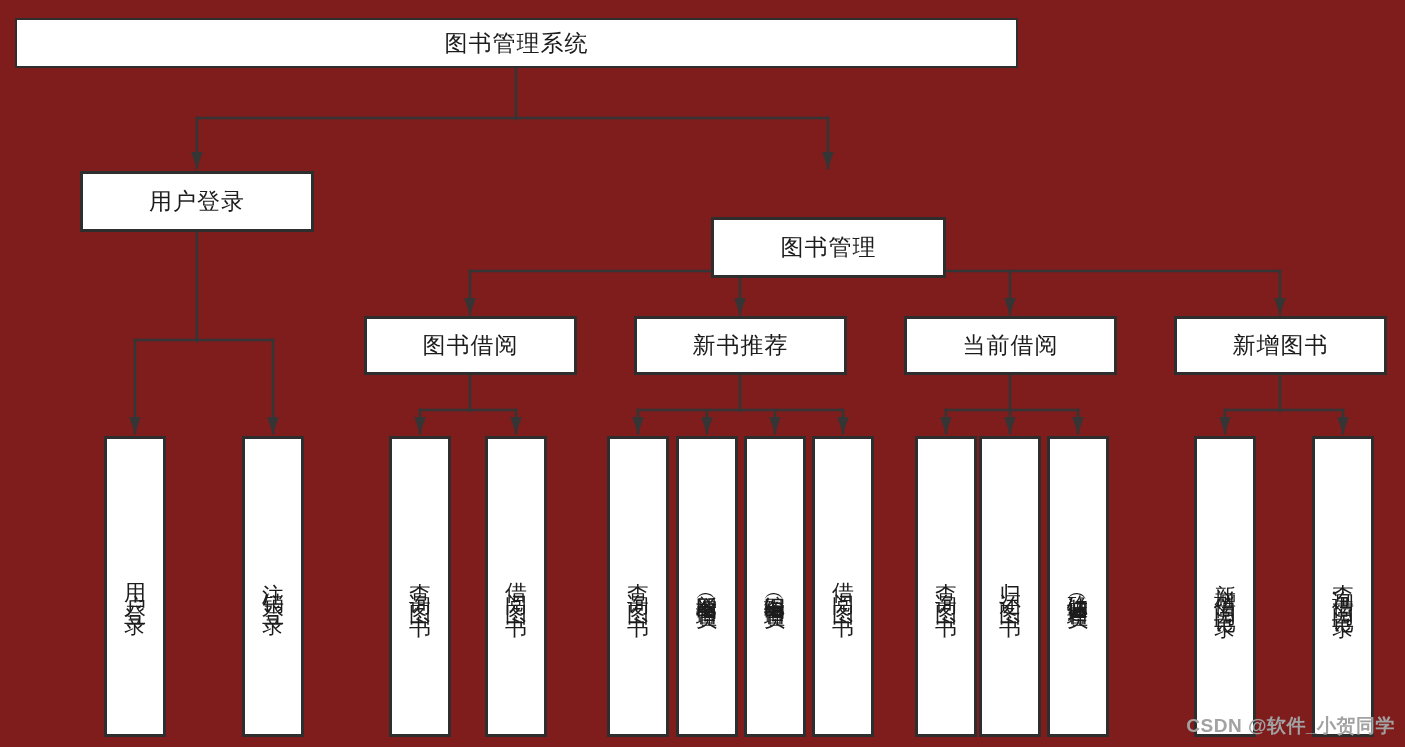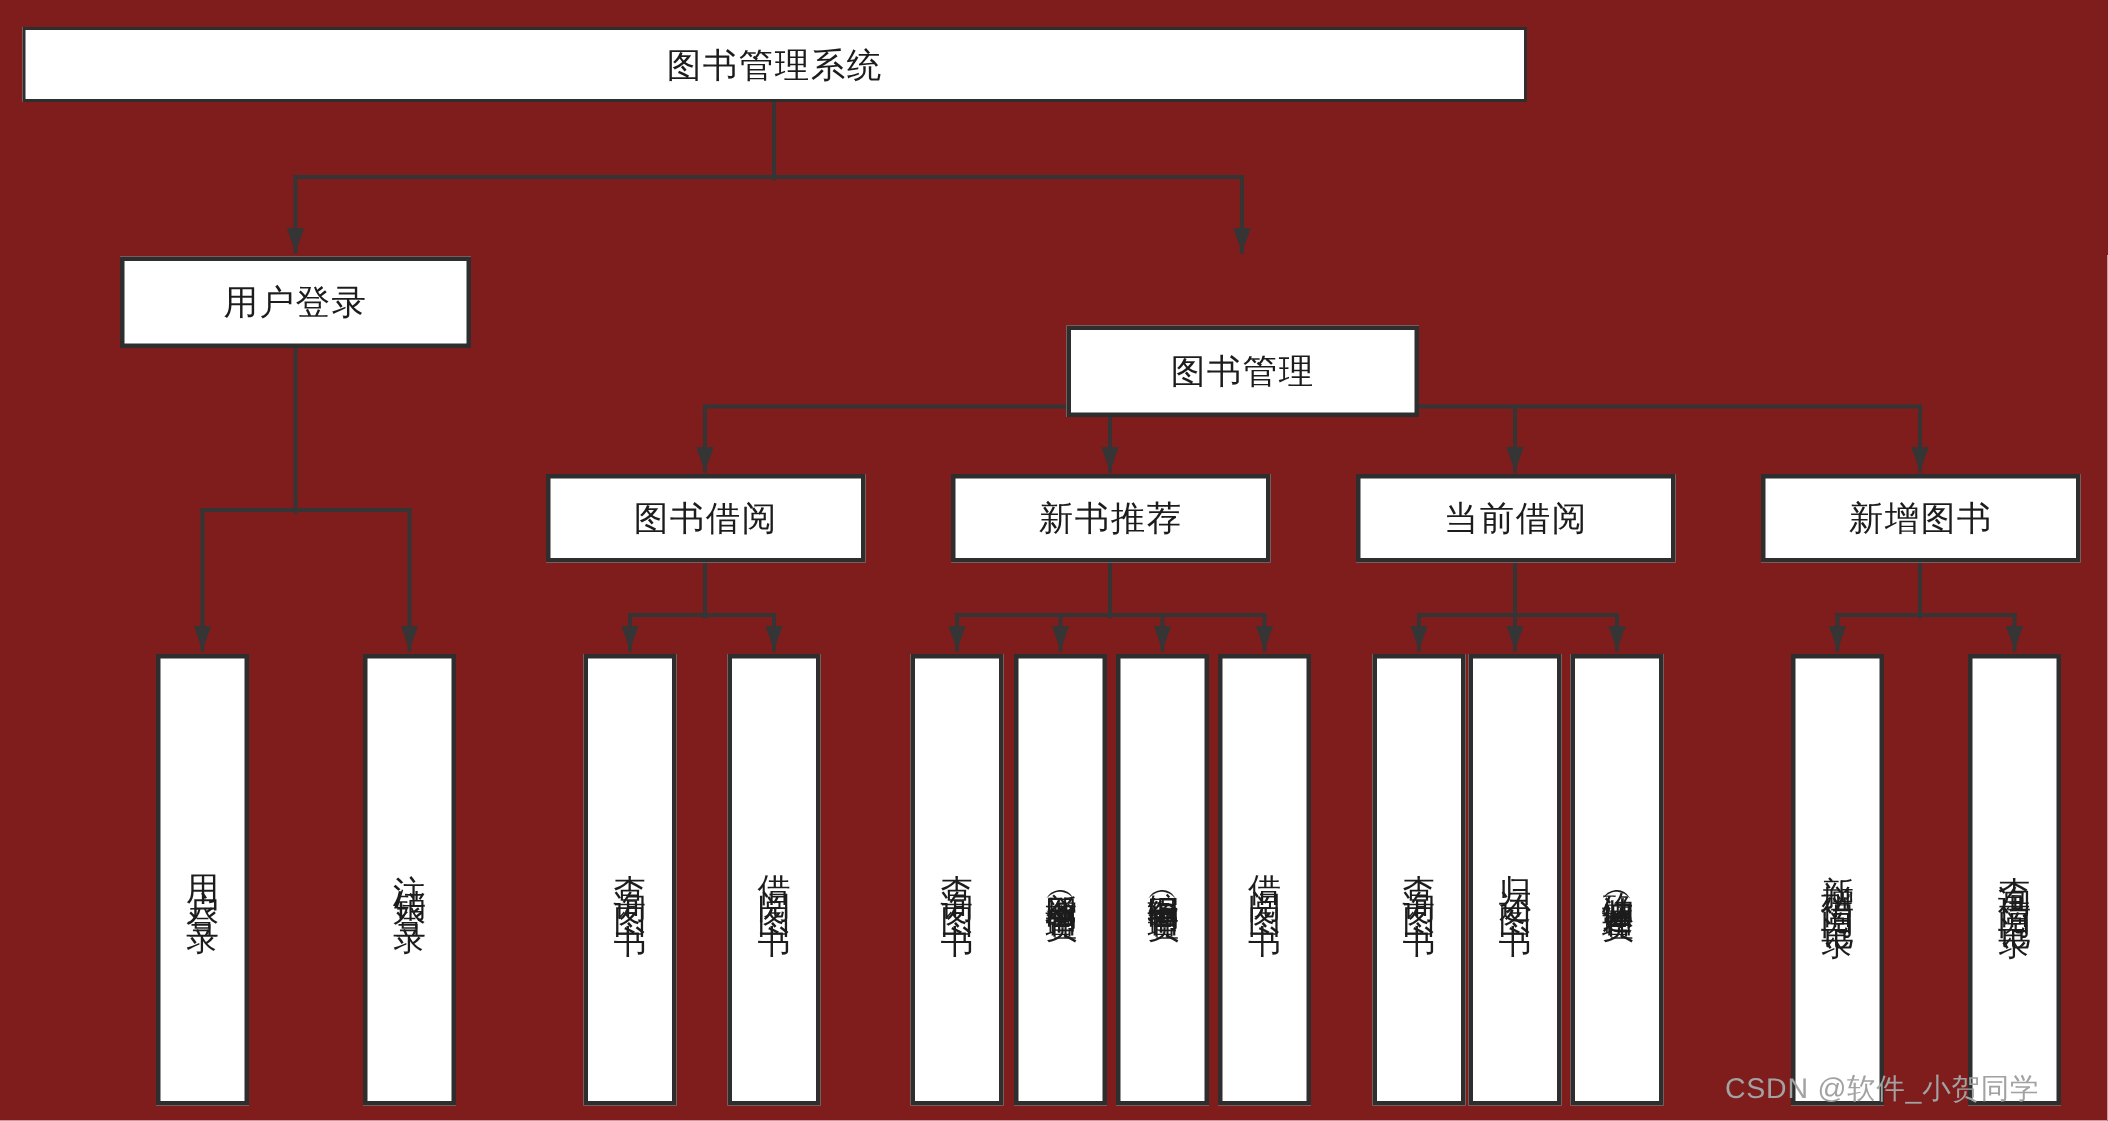--- a/index.html
+++ b/index.html
@@ -63,26 +63,27 @@
     white-space: nowrap;
   }
   .leaf .vtext.s4 { letter-spacing: 11px; }
   .leaf .vtext.s6 { letter-spacing: 7px;  }
   .leaf .vtext.s9 { letter-spacing: 2px; font-size: 21px; }
   #watermark {
     position: absolute;
     left: 1150px;
     top: 713px;
     width: 245px;
-    text-align: left;
+    text-align: right;
     font-size: 19px;
     color: #a2a2a2;
     letter-spacing: 0.5px;
     z-index: 5;
     pointer-events: none;
+    font-weight: bold;
   }
 </style>
 </head>
 <body>
 
 <div id="canvas">
 
   <svg id="connectors" viewBox="0 0 1405 747" xmlns="http://www.w3.org/2000/svg">
     <defs>
       <marker id="arr" markerUnits="userSpaceOnUse" markerWidth="17" markerHeight="14" refX="16" refY="7" orient="auto">

